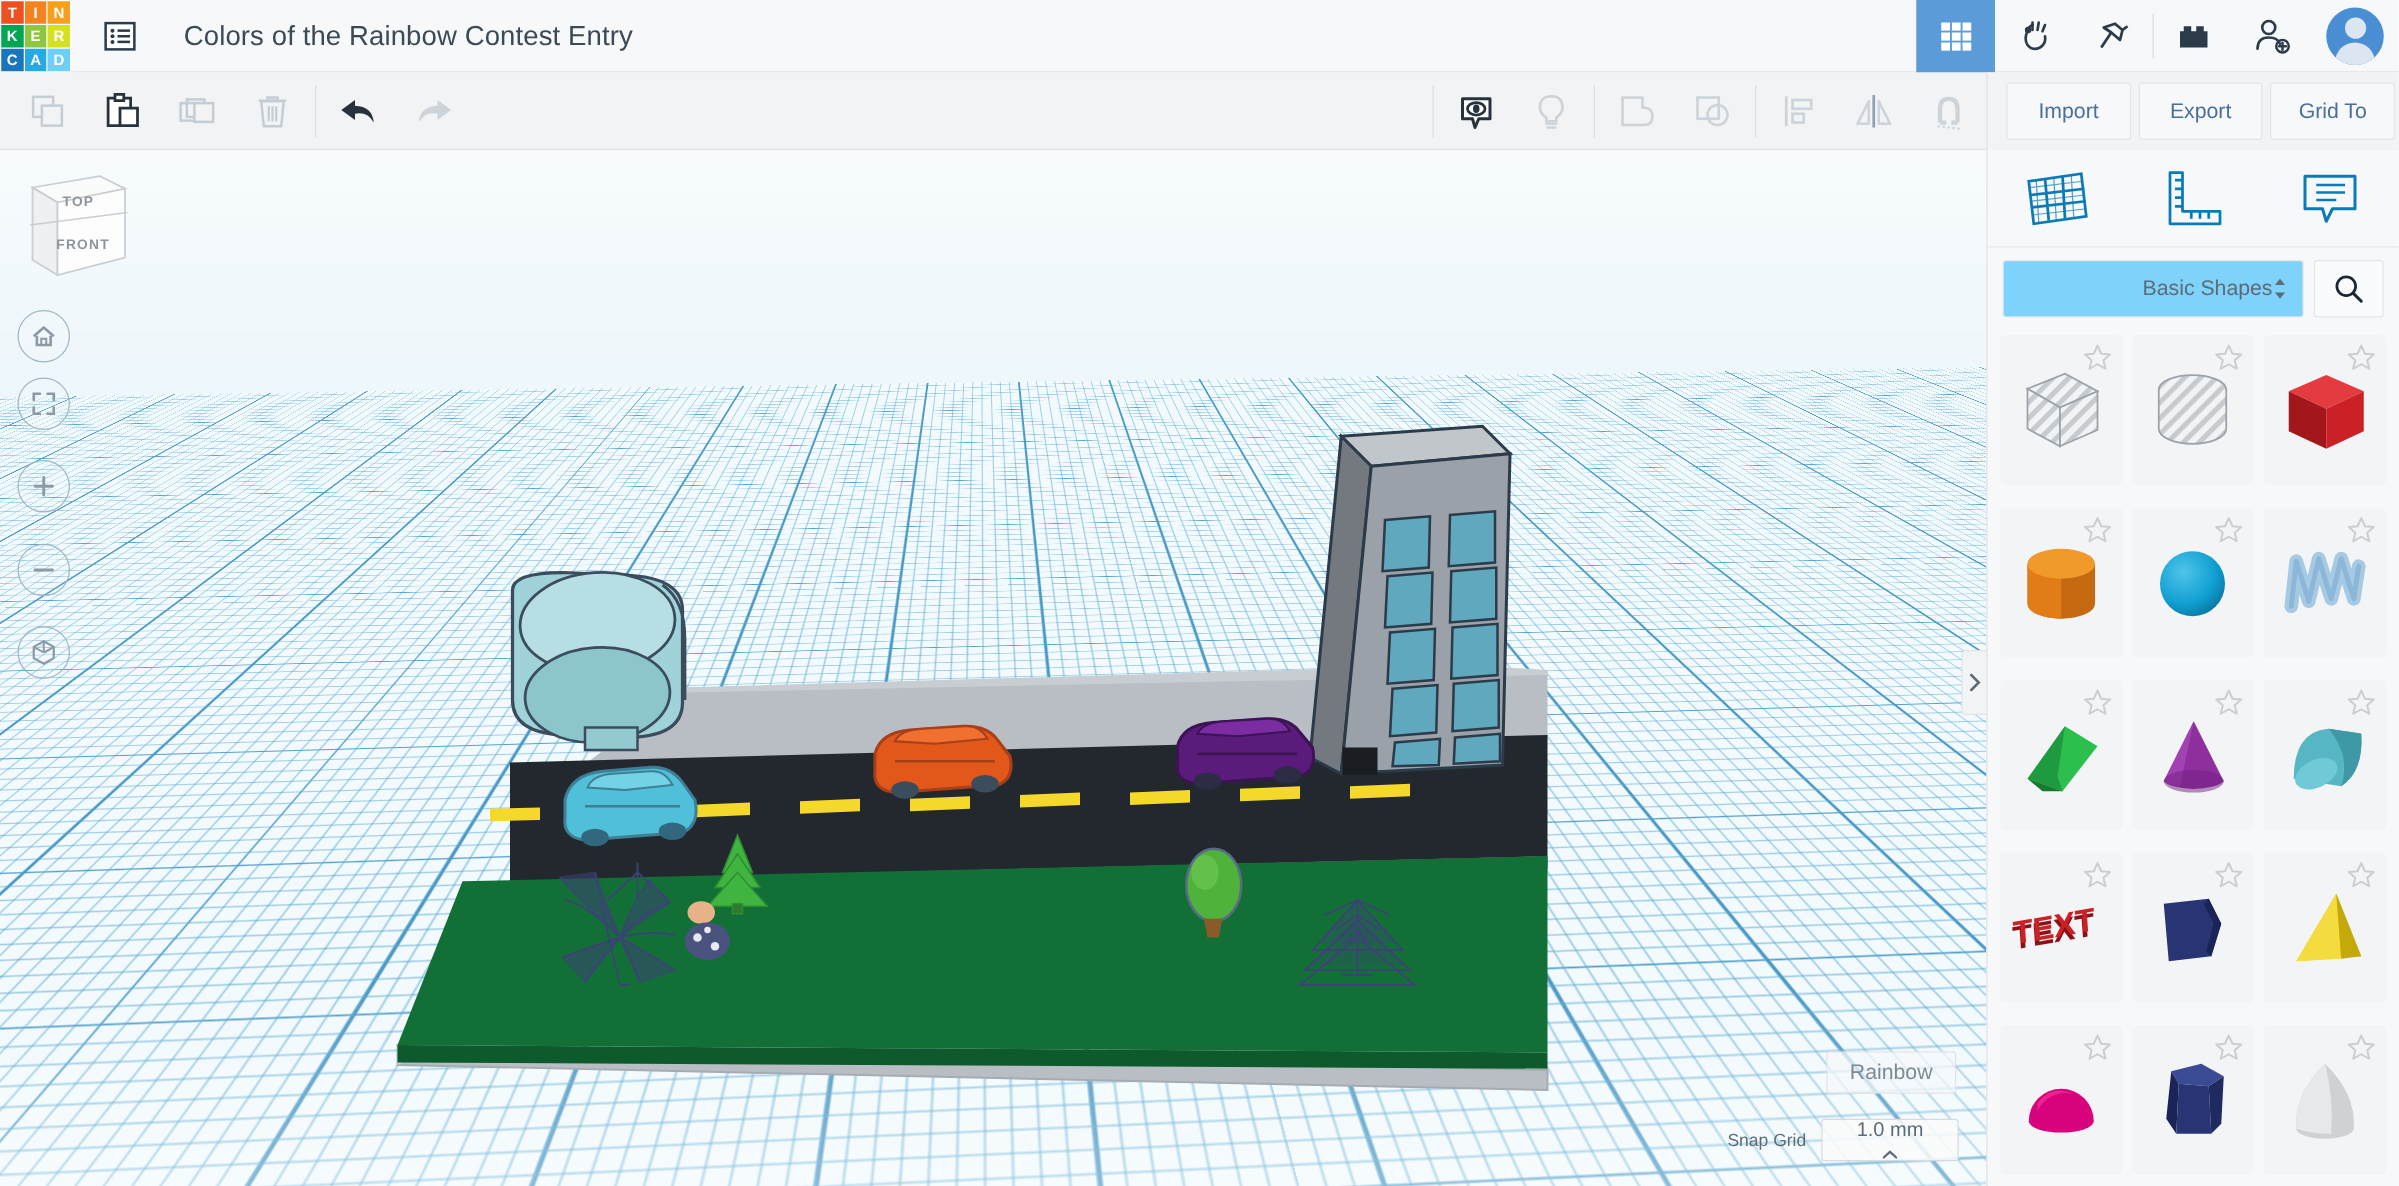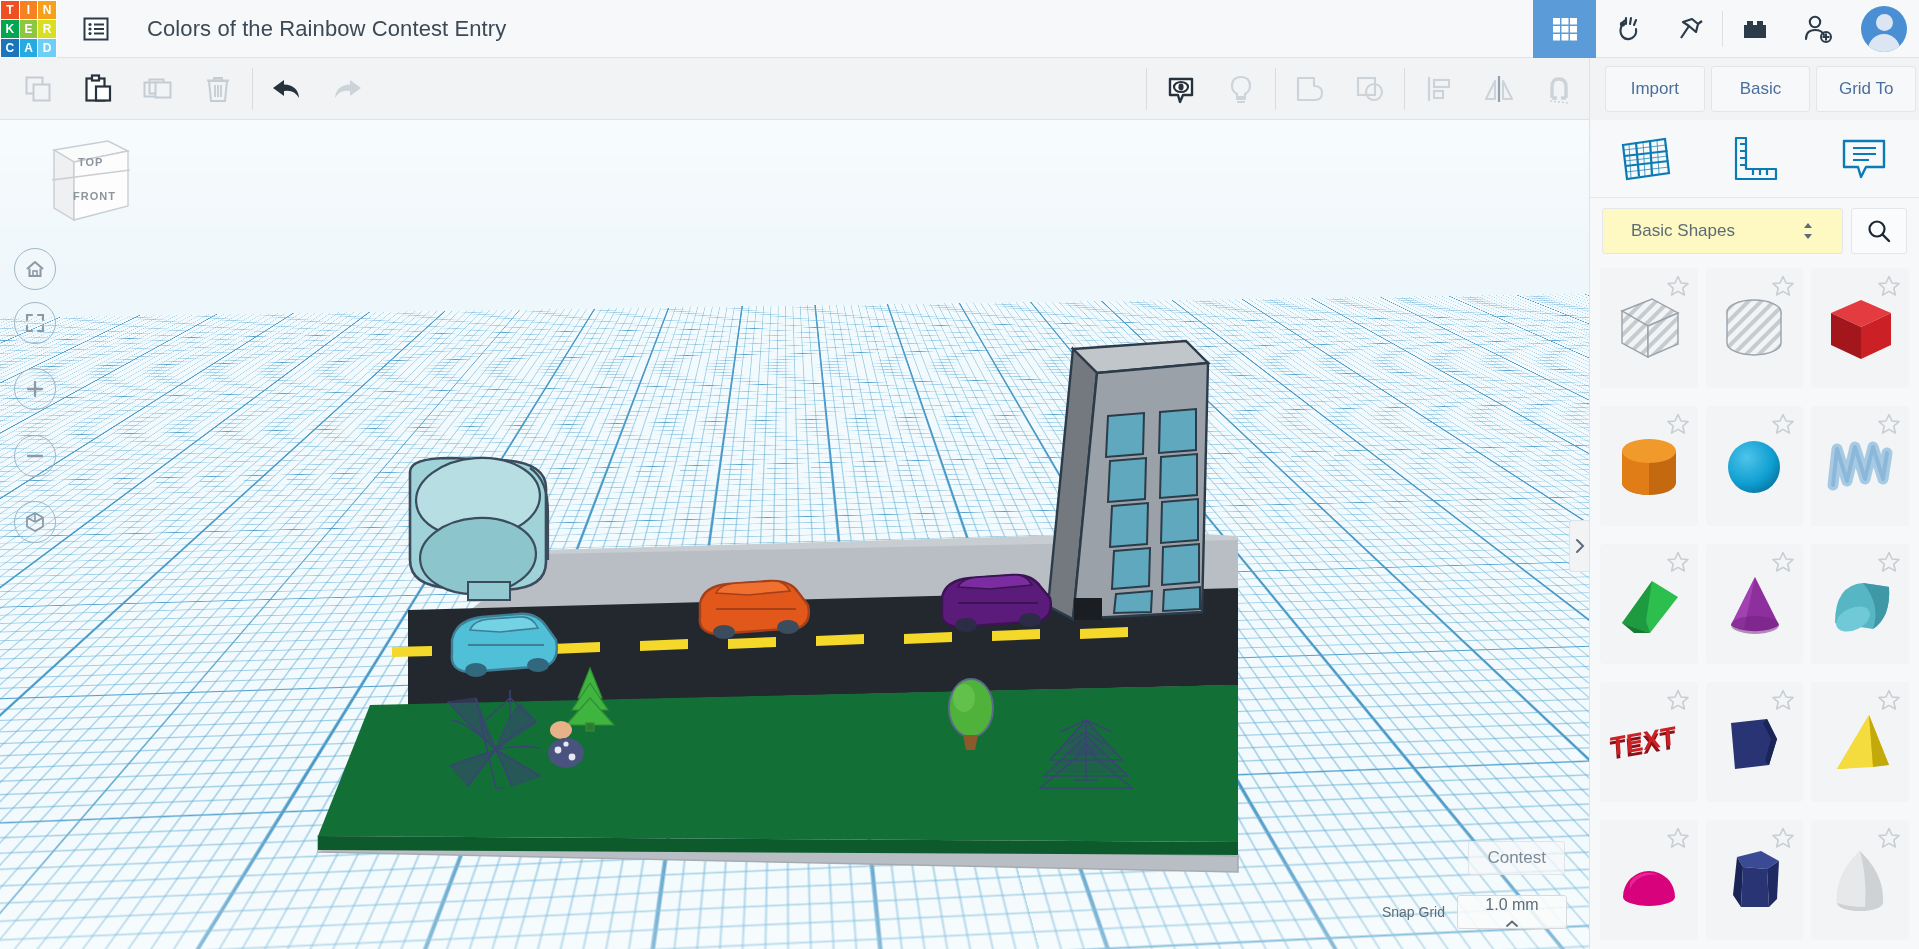--- a/index.html
+++ b/index.html
@@ -103,21 +103,21 @@
     transform: perspective(900px) rotateX(58deg) rotateZ(-3deg) scale(1.35);
     transform-origin: 50% 45%;
   }
   #canvas-fade {
     position: absolute; left: 0; top: 0; width: 100%; height: 100%;
     background: linear-gradient(180deg, rgba(255,255,255,.55) 0%, rgba(255,255,255,0) 22%, rgba(255,255,255,0) 80%, rgba(255,255,255,.35) 100%);
     pointer-events: none;
   }
 
   
-  #viewcube { position: absolute; left: 36px; top: 8px; width: 96px; height: 110px; cursor: pointer; }
+  #viewcube { position: absolute; left: 8px; top: 8px; width: 96px; height: 110px; cursor: pointer; }
   .vc-label {
     position: absolute; font-size: 11px; font-weight: bold; color: #8d959c;
     letter-spacing: 1px;
   }
   
   .navbtn {
     position: absolute; left: 14px; width: 42px; height: 42px; border-radius: 50%;
     border: 1px solid #9fb6c4; display: flex; align-items: center;
     justify-content: center; cursor: pointer; background: rgba(255,255,255,.05);
   }
@@ -158,23 +158,23 @@
     background: #f7f8f9; border-left: 1px solid #dfe2e6;
   }
   #panel-tabs {
     height: 78px; display: flex; align-items: center;
     justify-content: space-around; border-bottom: 1px solid #e6e9ec;
   }
   .ptab { width: 80px; height: 62px; display: flex; align-items: center;
           justify-content: center; cursor: pointer; }
   #panel-filter { display: flex; align-items: center; padding: 10px 12px; gap: 8px; }
   #shape-select {
-    flex: 1; height: 46px; background: #fef9c3; border: 1px solid #e3e6ea;
+    flex: 1; height: 46px; background: #7dd3fc; border: 1px solid #e3e6ea;
     border-radius: 3px; display: flex; align-items: center;
-    justify-content: space-between; padding: 0 28px; font-size: 17px;
+    justify-content: flex-end; padding: 0 12px; font-size: 17px;
     color: #5d6b77; cursor: pointer;
   }
   #search-btn {
     width: 56px; height: 46px; background: #fafbfc; border: 1px solid #e3e6ea;
     border-radius: 3px; display: flex; align-items: center;
     justify-content: center; cursor: pointer;
   }
   #shape-grid {
     padding: 4px 10px; display: grid; grid-template-columns: repeat(3, 1fr);
     gap: 8px; height: 690px; overflow: hidden;
@@ -370,21 +370,21 @@
         <svg width="36" height="34" viewBox="0 0 36 34">
           <path d="M11 26 V15 Q11 7 18 7 Q25 7 25 15 V26" fill="none" stroke="#ccd4da" stroke-width="3.4"></path>
           <path d="M11 26 H16 M20 26 H25" stroke="#ccd4da" stroke-width="3.4"></path>
           <path d="M9 29 L27 31" stroke="#ccd4da" stroke-width="1.6" stroke-dasharray="2 2"></path>
         </svg>
       </div>
     </div>
 
     <div id="panel-actions">
       <div class="pa-btn">Import</div>
-      <div class="pa-btn">Basic</div>
+      <div class="pa-btn">Export</div>
       <div class="pa-btn">Grid To</div>
     </div>
   </div>
 
   <div id="canvas">
     <div id="gridplane"></div>
     <div id="canvas-fade"></div>
 
     <svg id="scene" viewBox="0 0 1589 829">
 
@@ -556,21 +556,21 @@
         <path d="M12,3 L12,12 M12,12 L4,7.5 M12,12 L20,7.5" stroke="#8d9aa5" stroke-width="1.6"></path>
       </svg>
     </div>
 
     <div id="panel-collapse">
       <svg width="10" height="16" viewBox="0 0 10 16">
         <path d="M2 2 L8 8 L2 14" fill="none" stroke="#5d6b77" stroke-width="2" stroke-linecap="round"></path>
       </svg>
     </div>
 
-    <div id="settings-btn">Contest</div>
+    <div id="settings-btn">Rainbow</div>
     <div id="snapgrid-wrap">
       <div id="snapgrid-label">Snap Grid</div>
       <div id="snapgrid-select">
         <span>1.0 mm</span>
         <svg width="12" height="8" viewBox="0 0 12 8">
           <path d="M1 6 L6 1.5 L11 6" fill="none" stroke="#5d6b77" stroke-width="1.8" stroke-linecap="round"></path>
         </svg>
       </div>
     </div>
   </div>

